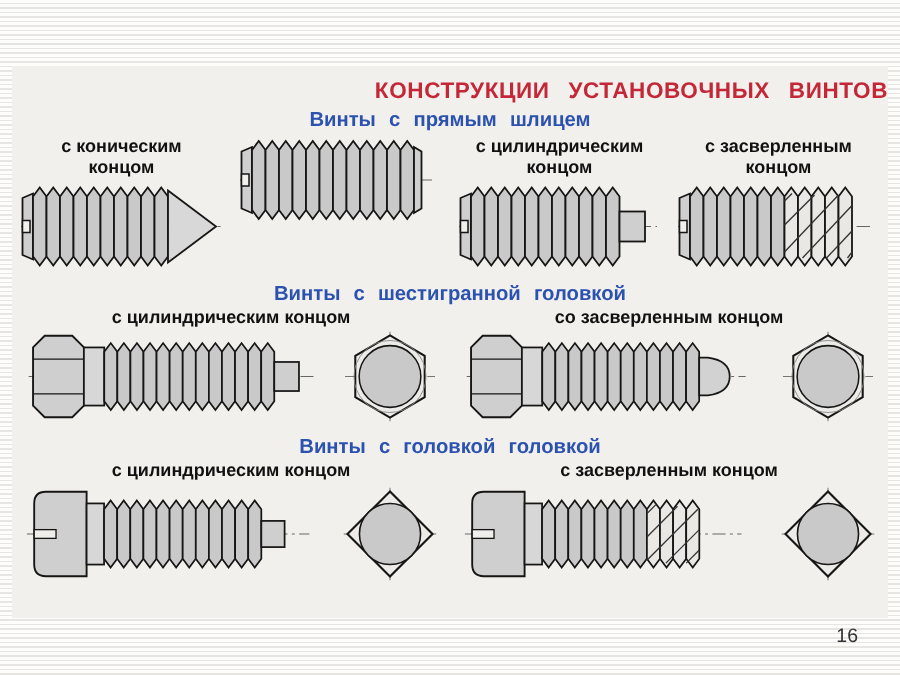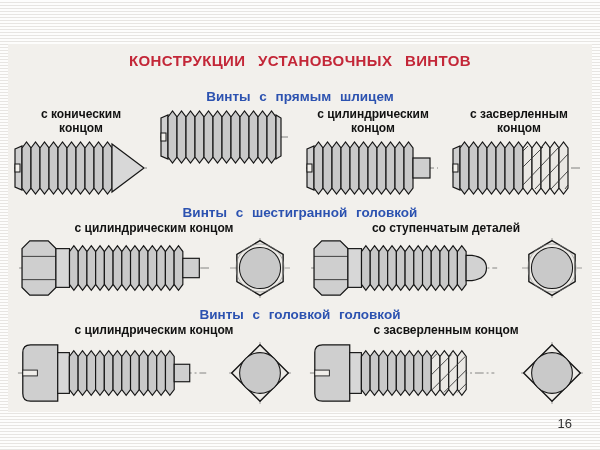--- a/index.html
+++ b/index.html
@@ -8,22 +8,22 @@
     width:600px; height:450px; position:relative;
     background:repeating-linear-gradient(180deg,#fdfdfc 0px,#fdfdfc 2px,#e7e5e2 2px,#e7e5e2 3px);
   }
   
   .header { height:40px; display:flex; border-bottom:2px solid #a13f2b; }
   .logo-box { width:102px; border-right:2px solid #a13f2b; display:flex; align-items:center; padding-left:14px; }
   .logo-text { font-size:25px; color:#1a1a1a; letter-spacing:0.5px; }
   .header-title { flex:1; display:flex; align-items:center; justify-content:flex-end; padding-right:10px; font-size:15px; color:#2a2a2a; }
   
   .panel { position:absolute; left:8px; right:8px; top:44px; height:368px; background:#f2f0ec; }
-  .main-title { text-align:center; color:#c32738; font-weight:bold; font-size:15px; word-spacing:8px; letter-spacing:0.4px; padding-top:8px; }
-  .sec-title { text-align:center; color:#2c52b0; font-weight:bold; font-size:13.5px; word-spacing:5px; margin-top:20px; }
+  .main-title { text-align:right; color:#c32738; font-weight:bold; font-size:15px; word-spacing:8px; letter-spacing:0.4px; padding-top:8px; }
+  .sec-title { text-align:center; color:#2c52b0; font-weight:bold; font-size:13.5px; word-spacing:5px; margin-top:3px; }
   .sec-title.m2 { margin-top:8px; }
   .lbl { color:#111; font-weight:bold; font-size:12px; line-height:1.15; text-align:center; }
   .row1 { display:grid; grid-template-columns:repeat(4,1fr); margin-top:4px; }
   .col { display:flex; flex-direction:column; align-items:center; gap:3px; }
   .half-row { display:flex; margin-top:2px; }
   .half { width:50%; display:flex; flex-direction:column; align-items:center; gap:2px; }
   .figs { display:flex; align-items:center; justify-content:center; gap:16px; }
   svg { display:block; }
   .page-number { position:absolute; right:28px; top:416px; font-size:13px; color:#333; }
 </style>
@@ -150,21 +150,21 @@
             <line x1="35" y1="0" x2="35" y2="70" stroke="#666" stroke-width="0.7" stroke-dasharray="8 3 2 3"></line>
             <line x1="0" y1="35" x2="70" y2="35" stroke="#666" stroke-width="0.7" stroke-dasharray="8 3 2 3"></line>
             <polygon points="35,3 62,19 62,51 35,67 8,51 8,19" fill="#edebe7" stroke="#161616" stroke-width="1.6"></polygon>
             <circle cx="35" cy="35" r="28" fill="none" stroke="#888" stroke-width="0.7"></circle>
             <circle cx="35" cy="35" r="24" fill="#c9c9c9" stroke="#161616" stroke-width="1.2"></circle>
           </svg>
         </div>
       </div>
 
       <div class="half">
-        <div class="lbl">со ступенчатым деталей</div>
+        <div class="lbl">со засверленным концом</div>
         <div class="figs">
           <svg width="196" height="62" viewBox="0 0 200 64">
             <line x1="0" y1="32" x2="192" y2="32" stroke="#666" stroke-width="0.8" stroke-dasharray="9 3 2 3"></line>
             <polygon points="3,12 11,4 30,4 38,12 38,52 30,60 11,60 3,52" fill="#cfcfcf" stroke="#161616" stroke-width="1.3"></polygon>
             <line x1="3" y1="20" x2="38" y2="20" stroke="#161616" stroke-width="0.8"></line>
             <line x1="3" y1="44" x2="38" y2="44" stroke="#161616" stroke-width="0.8"></line>
             <rect x="38" y="12" width="14" height="40" fill="#d7d7d7" stroke="#161616" stroke-width="1.2"></rect>
             <use href="#tB5" x="52" y="9"></use>
               <use href="#tB5" x="97" y="9"></use>
               <use href="#tB" x="142" y="9"></use>

